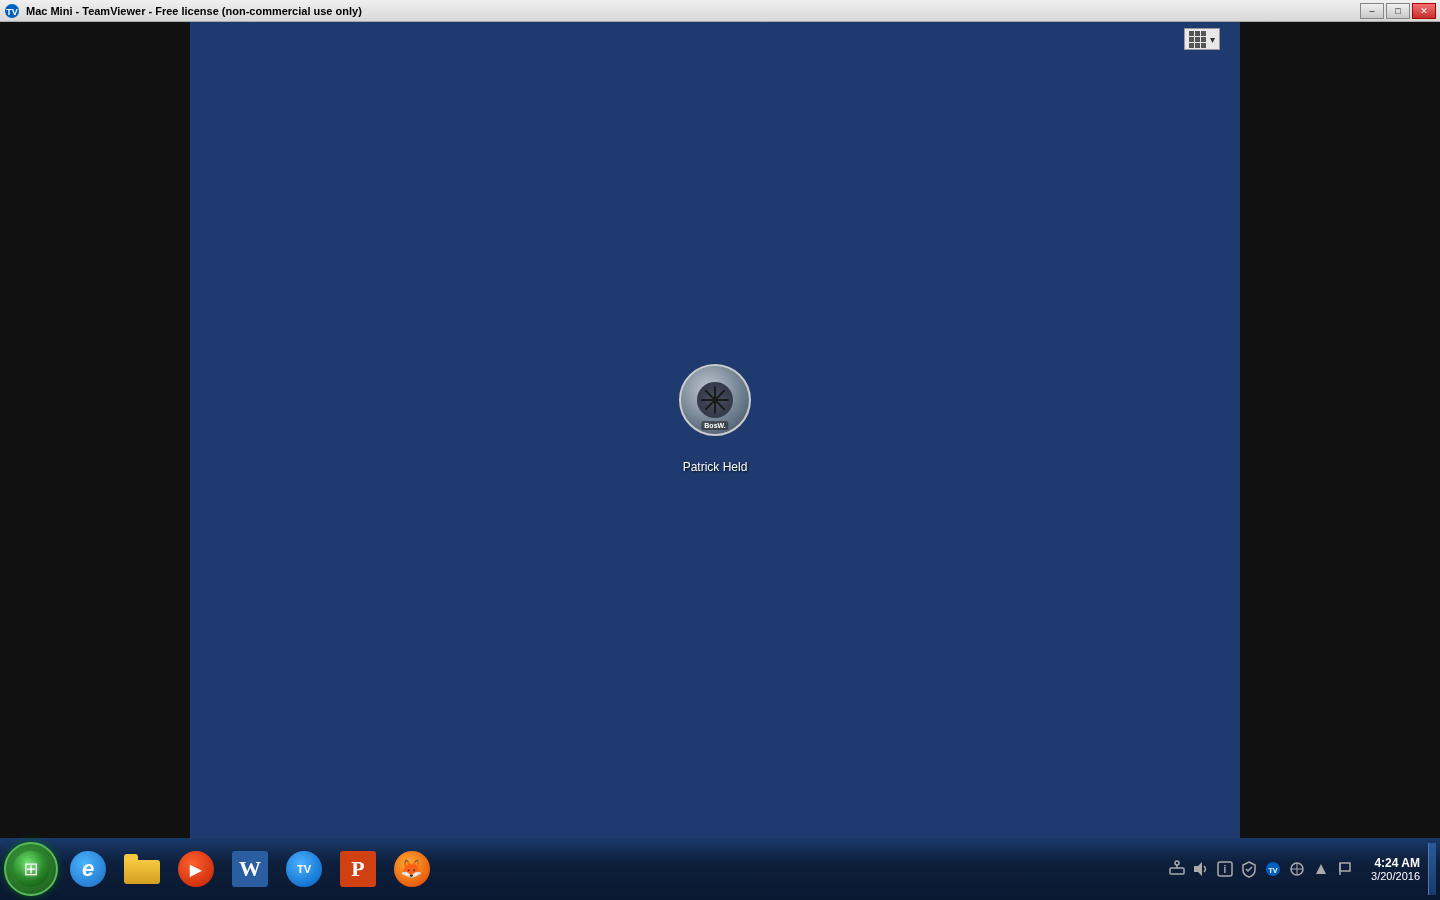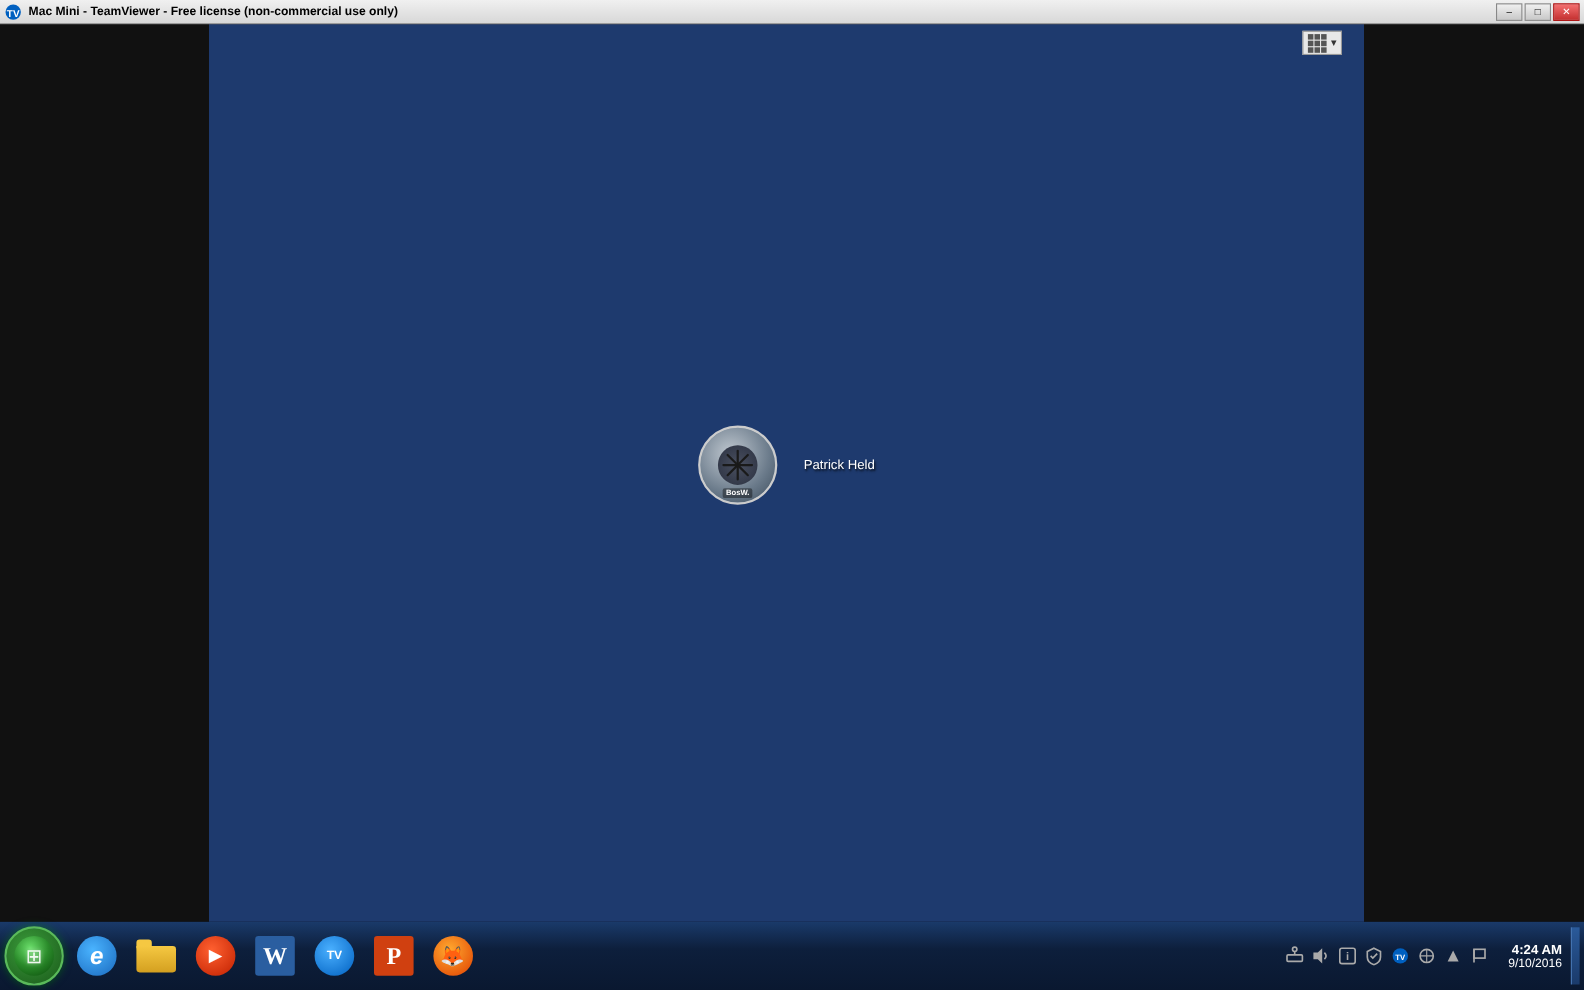--- a/index.html
+++ b/index.html
@@ -124,21 +124,21 @@
       margin-left: 2px;
     }
 
     
     #user-container {
       position: absolute;
       top: 50%;
       left: 50%;
       transform: translate(-50%, -60%);
       display: flex;
-      flex-direction: row;
+      flex-direction: column;
       align-items: center;
       gap: 24px;
       cursor: pointer;
     }
     #user-avatar {
       width: 72px;
       height: 72px;
       border-radius: 50%;
       background: #8899aa;
       border: 2px solid #ccc;
@@ -527,17 +527,17 @@
     <div class="tray-icon">
       <svg width="18" height="18" viewBox="0 0 18 18">
         <rect x="4" y="3" width="10" height="8" fill="none" stroke="#aaa" stroke-width="1.5"></rect>
         <line x1="4" y1="3" x2="4" y2="15" stroke="#aaa" stroke-width="1.5"></line>
       </svg>
     </div>
   </div>
 
   <div id="clock-area">
     <span id="clock-time">4:24 AM</span>
-    <span id="clock-date">9/10/2016</span>
+    <span id="clock-date">3/20/2016</span>
   </div>
 
   <div id="show-desktop"></div>
 </div>
 
 </body></html>

